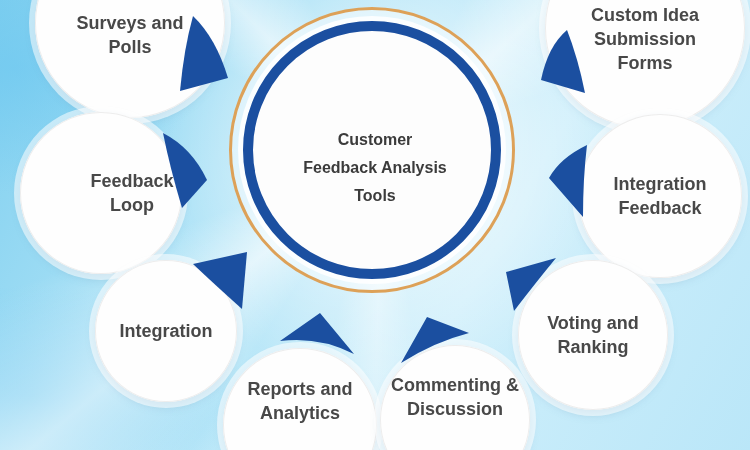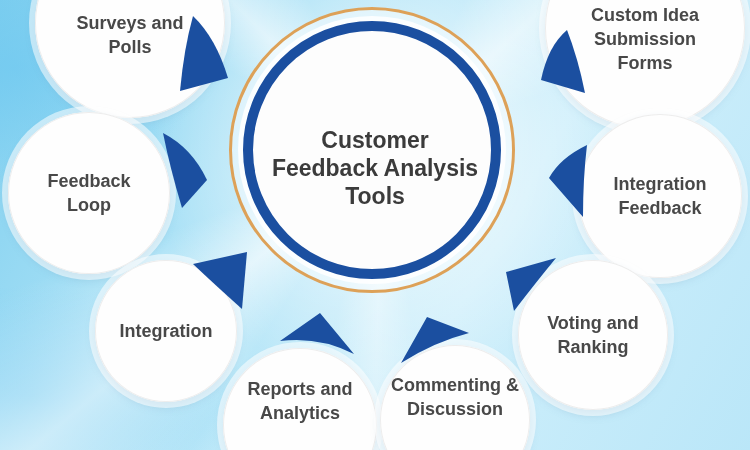--- a/index.html
+++ b/index.html
@@ -50,39 +50,39 @@
     position:absolute;left:229px;top:7px;width:286px;height:286px;border-radius:50%;
     border:3px solid #dda158;background:rgba(255,255,255,.45);box-sizing:border-box;
   }
   .ring-blue{
     position:absolute;left:243px;top:21px;width:258px;height:258px;border-radius:50%;
     border:10px solid #1b4fa0;background:#fdfdfd;box-sizing:border-box;
     box-shadow:0 0 0 5px rgba(255,255,255,.85);
   }
   .center-title{
     position:absolute;left:255px;top:126px;width:240px;text-align:center;
-    font-weight:bold;color:#3b3b3b;font-size:23px;line-height:28px;
+    font-weight:bold;color:#3b3b3b;font-size:16px;line-height:28px;
   }
 </style>
 </head>
 <body>
 
 <div class="stage">
 
   <div class="bg"></div>
 
   <div class="node" style="left:35px;top:-72px;width:190px;height:190px;">
     <span class="lbl" style="width:115px;padding-top:24px;">Surveys and Polls</span>
   </div>
 
   <div class="node" style="left:545px;top:-72px;width:200px;height:200px;">
     <span class="lbl" style="width:135px;padding-top:22px;">Custom Idea Submission Forms</span>
   </div>
 
-  <div class="node" style="left:8px;top:112px;width:162px;height:162px;">
+  <div class="node" style="left:20px;top:112px;width:162px;height:162px;justify-content:flex-end;">
     <span class="lbl" style="width:100px;">Feedback Loop</span>
   </div>
 
   <div class="node" style="left:578px;top:114px;width:164px;height:164px;">
     <span class="lbl" style="width:112px;">Integration Feedback</span>
   </div>
 
   <div class="node" style="left:95px;top:260px;width:142px;height:142px;">
     <span class="lbl" style="width:120px;">Integration</span>
   </div>

